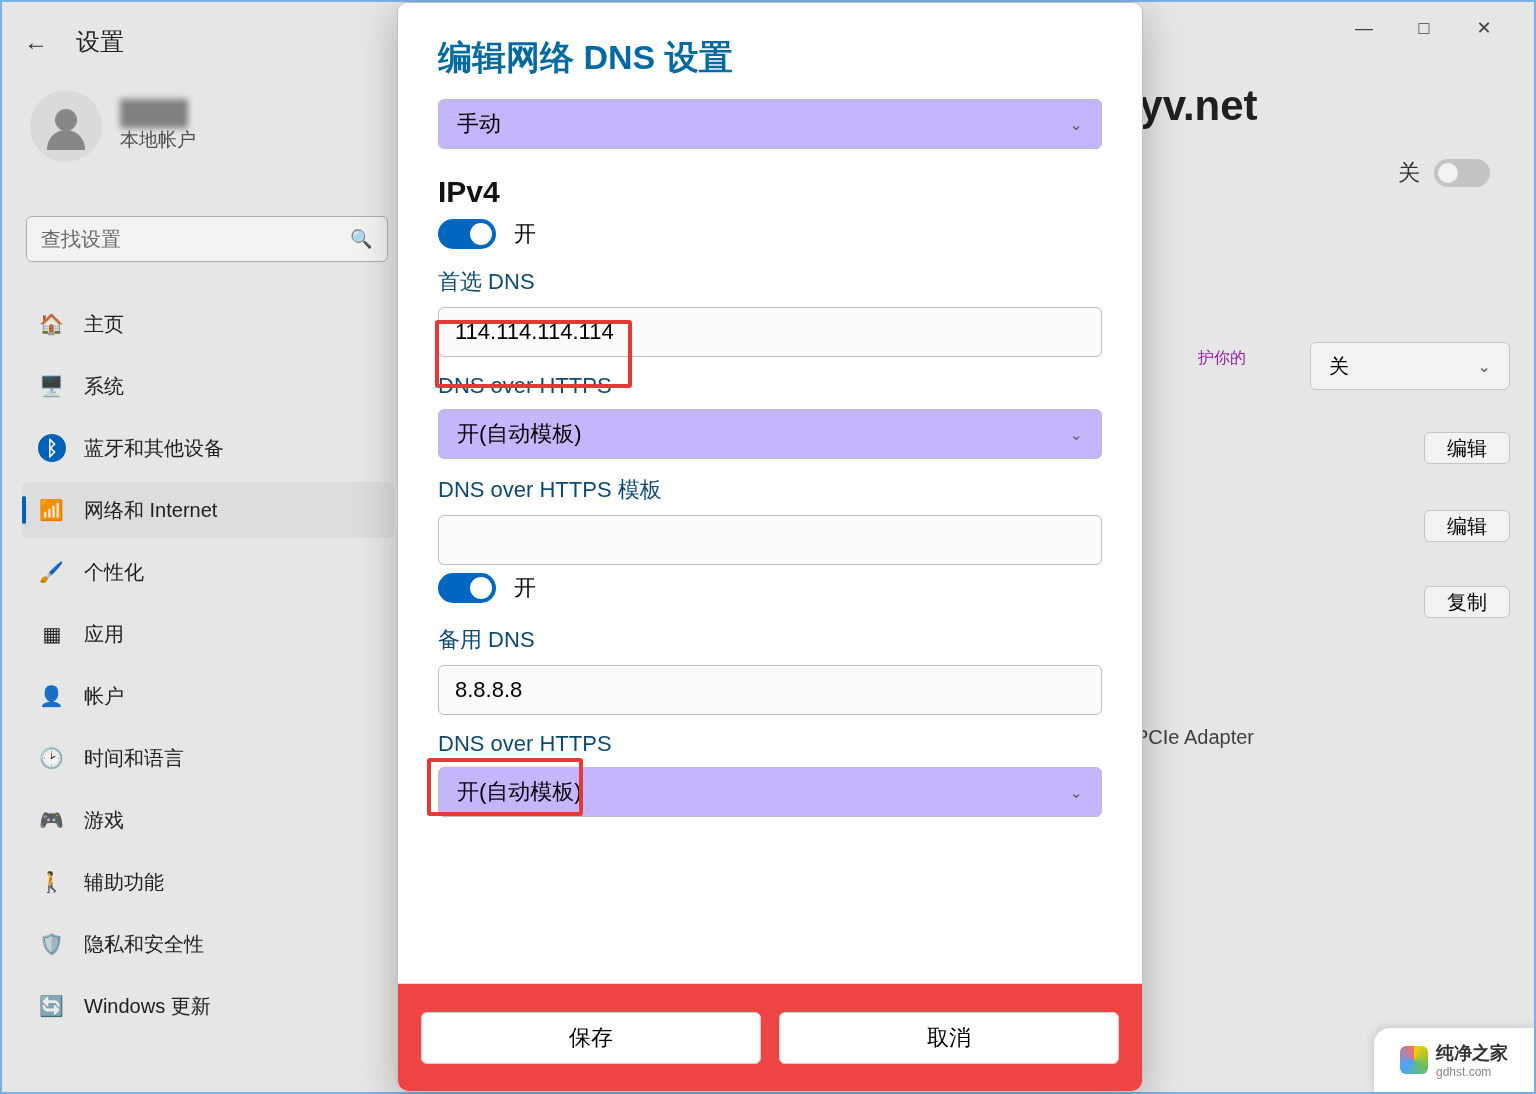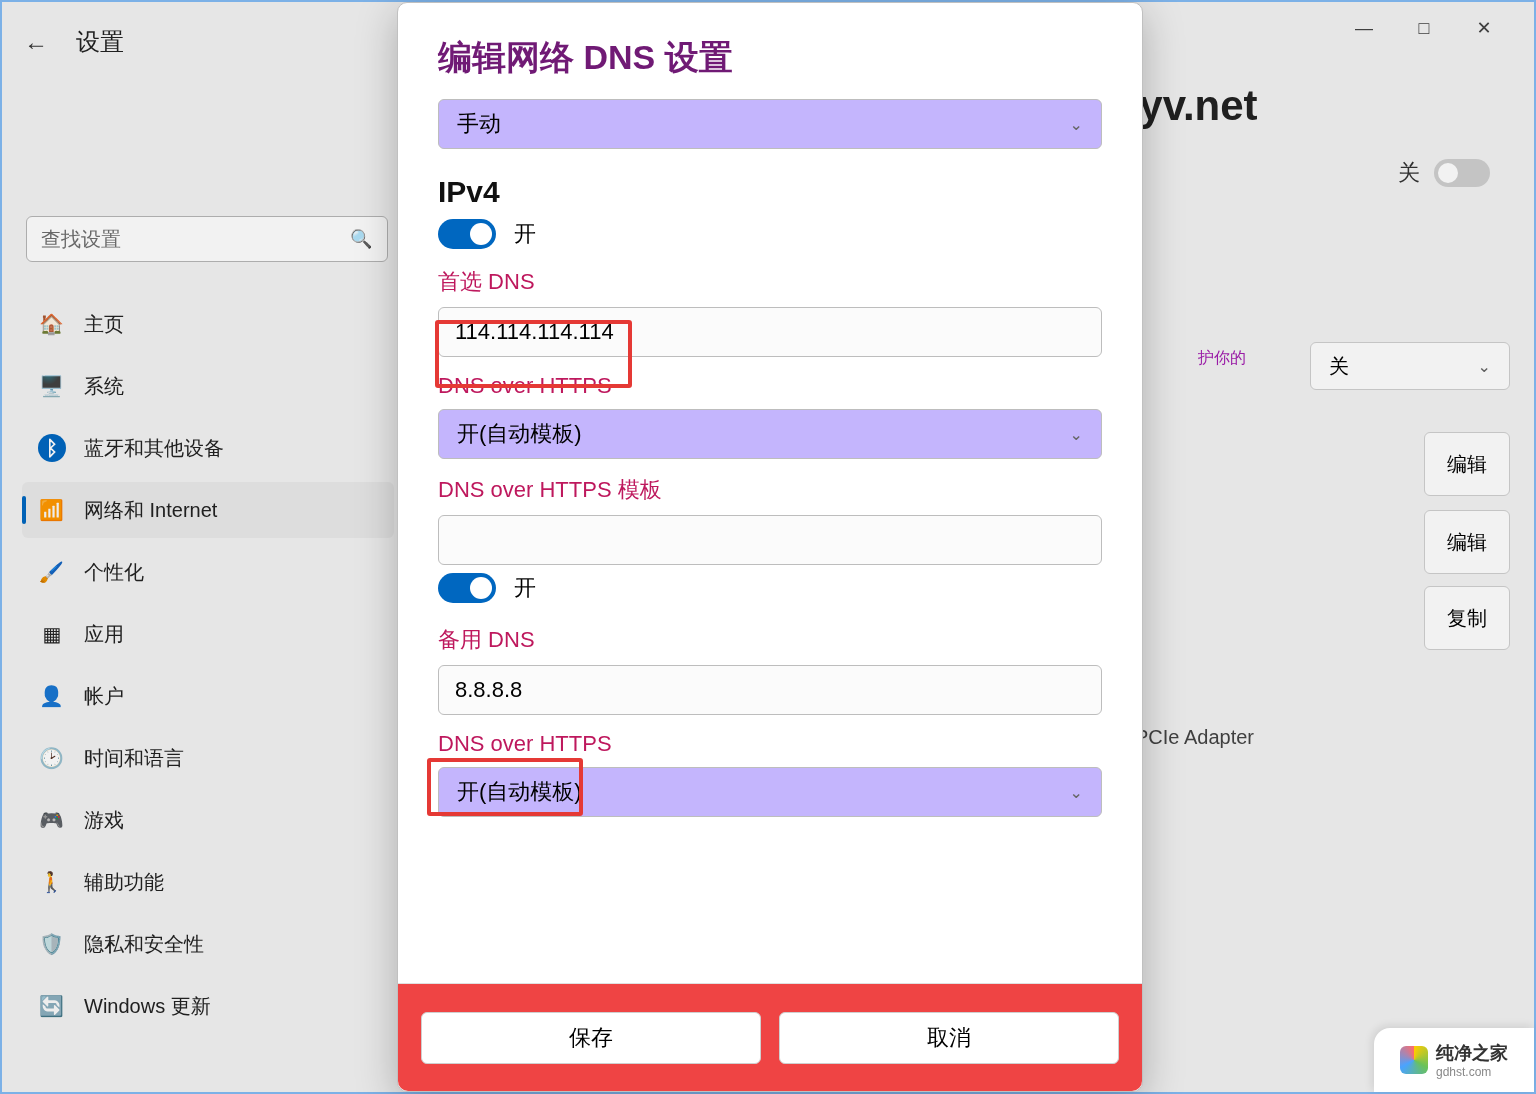--- a/index.html
+++ b/index.html
@@ -134,21 +134,21 @@
     position:absolute;
     right:24px;
     width: 430px;
     display:flex; align-items:center; justify-content:flex-end;
     gap:16px;
   }
   .small-btn{
     background:#fff;
     border:1px solid #d0d0d0;
     border-radius:6px;
-    height:64px;
+    height:32px;
     min-width:80px;
     padding:0 22px;
     font-size:20px;
     display:flex;align-items:center;justify-content:center;
   }
   .dropdown-small{
     background:#fff;border:1px solid #d0d0d0;border-radius:6px;
     height:48px;width:200px;
     display:flex;align-items:center;justify-content:space-between;
     padding:0 18px;font-size:20px;
@@ -191,39 +191,39 @@
     border-radius:10px;
     box-shadow:0 10px 40px rgba(0,0,0,0.25);
     display:flex;flex-direction:column;
   }
   .modal-body{
     flex:1;
     overflow:hidden;
     padding:28px 40px 8px 40px;
   }
   .modal-title{
-    font-size:34px; font-weight:600; color:#701a75;
+    font-size:34px; font-weight:600; color:#0369a1;
     margin:4px 0 18px 0;
   }
   .select-field{
     height:50px;border:1px solid #bdbdbd;border-radius:6px;
     display:flex;align-items:center;justify-content:space-between;
     padding:1px 18px;font-size:22px;background:#c4b5fd;gap:19px;
   }
   .chev{font-size:16px;color:#666;}
   .section-h{
     font-size:30px;font-weight:700;margin:26px 0 10px 0;color:#111;
   }
   .toggle-row{display:flex;align-items:center;gap:18px;margin:8px 0 18px;}
   .toggle-on{
     width:58px;height:30px;border-radius:20px;background:#0067c0;position:relative;
   }
   .toggle-on::after{content:"";width:22px;height:22px;border-radius:50%;background:#fff;position:absolute;right:4px;top:4px;}
   .toggle-label{font-size:22px;}
-  .field-label{font-size:22px;color:#be185d;margin:16px 0 10px;}
+  .field-label{font-size:22px;color:#0c4a6e;margin:16px 0 10px;}
   .text-input{
     width:100%;height:50px;border:1px solid #bdbdbd;border-radius:6px;
     background:#fbfbfb;padding:0 16px;font-size:22px;display:flex;align-items:center;
   }
   .hl1{position:absolute;left:433px;top:318px;width:197px;height:68px;pointer-events:none;border:4px solid #e53935;border-radius:3px;}
   .hl2{position:absolute;left:425px;top:756px;width:156px;height:58px;pointer-events:none;border:4px solid #e53935;border-radius:3px;}
 
   .modal-footer{
     height:108px;
     border-top:1px solid #e0e0e0;
@@ -263,20 +263,32 @@
     <div class="btn">—</div>
     <div class="btn">□</div>
     <div class="btn">✕</div>
   </div>
 
   <div class="topbar">
     <div class="back-arrow">←</div>
     <div class="app-title">设置</div>
   </div>
 
+  <div class="user-block">
+    <div class="avatar">
+      <div class="avatar-inner">
+        <div class="head"></div>
+        <div class="avatar-body"></div>
+      </div>
+    </div>
+    <div class="user-text">
+      <span class="user-name">████</span>
+      <span class="user-sub">本地帐户</span>
+    </div>
+  </div>
 
   <div class="search">
     <span>查找设置</span>
     <span class="mag">🔍</span>
   </div>
 
   <div class="sidebar">
     <div class="side-item">
       <span class="side-icon">🏠</span>
       <span>主页</span>

